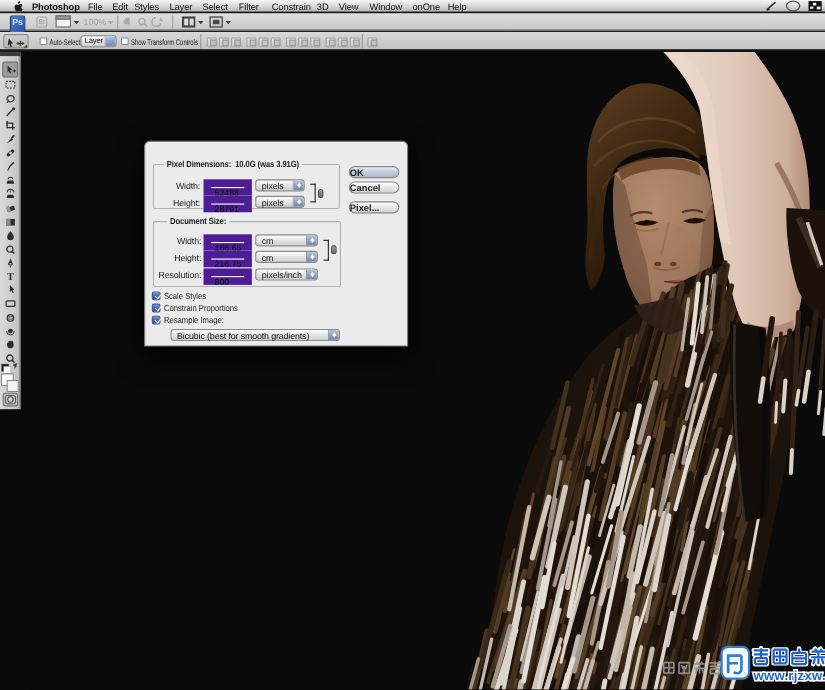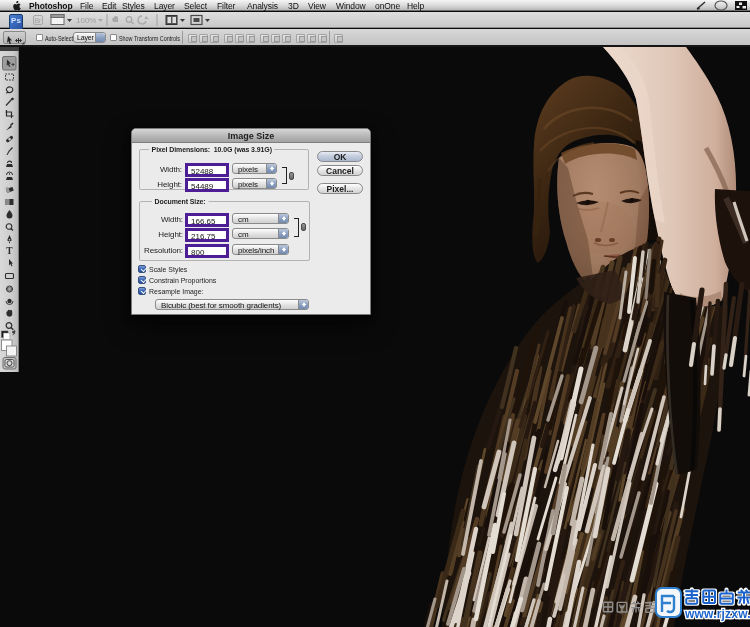--- a/index.html
+++ b/index.html
@@ -11,30 +11,30 @@
 #canvas { position:absolute; left:0; top:47px; width:750px; height:580px; background:#0a0a0a;margin-left:28px; }
 .sep { position:absolute; width:1px; background:#9a9a9a; }
 .alb { position:absolute; top:4.5px; width:9px; height:9px; background:linear-gradient(#e4e4e4,#cccccc); border:1px solid #a2a2a2; border-radius:1px; }
 .alb::after { content:""; position:absolute; left:1.5px; top:1.5px; width:4px; height:4px; border:1px solid #989898; background:#c4c4c4; }
 .cb { position:absolute; width:7px; height:7px; background:#fdfdfd; border:1px solid #8a8a8a; border-radius:1px; }
 #dlg { position:absolute; left:131px; top:128px; width:240px; height:187px; background:#ebebeb; border:1px solid #7a7a7a; border-radius:5px 5px 0 0; box-shadow:0 10px 24px rgba(0,0,0,0.65), 0 2px 6px rgba(0,0,0,0.5); z-index:20; }
 #dlgtitle { position:absolute; left:0; top:0; width:100%; height:14px; background:linear-gradient(#d6d6d6,#bcbcbc 45%,#a2a2a2); border-bottom:1px solid #7e7e7e; border-radius:4px 4px 0 0; text-align:center; font-size:9px; font-weight:bold; color:#222; line-height:14px; }
 .grp { position:absolute; border:1px solid #b2b2b2; border-radius:2px; }
 .grplab { position:absolute; top:-5px; background:#ebebeb; padding:0 3px; font-size:8px; font-weight:bold; color:#1c1c1c; white-space:nowrap; transform:scaleX(0.87); transform-origin:left center; letter-spacing:-0.1px; }
 .lab { position:absolute; font-size:8px; color:#1c1c1c; text-align:right; letter-spacing:-0.1px; }
-.fld { position:absolute; height:14px; width:44px; background:#fff; border:3px solid #4c1d95; font-size:8px; color:#111; padding:1px 0 0 3px; }
+.fld { position:absolute; height:14px; width:44px; background:#fff; border:7px solid #4c1d95; font-size:8px; color:#111; padding:1px 0 0 3px; }
 .dd { position:absolute; height:10.5px; background:linear-gradient(#fdfdfd,#e2e2e2 55%,#cfcfcf); border:1px solid #8a8a8a; border-radius:3px; font-size:8px; color:#111; padding:1px 0 0 5px; letter-spacing:-0.1px; }
 .dd::after { content:""; position:absolute; right:0; top:0; bottom:0; width:9px; background:linear-gradient(#b9c6dc,#8fa3c4 50%,#7289ad); border-left:1px solid #8a8a8a; border-radius:0 2.5px 2.5px 0; }
 .dd i { position:absolute; right:2.5px; z-index:2; width:0; height:0; border-left:2.5px solid transparent; border-right:2.5px solid transparent; }
 .dd i.up { top:2px; border-bottom:3px solid #fff; }
 .dd i.dn { bottom:2px; border-top:3px solid #fff; }
 .acb { position:absolute; width:8px; height:8px; background:linear-gradient(#7f9ed8,#3a64b8 50%,#2a4f9e); border:1px solid #37517e; border-radius:2px; }
 .acb::after { content:""; position:absolute; left:1.5px; top:0.5px; width:4px; height:2.5px; border-left:1.6px solid #fff; border-bottom:1.6px solid #fff; transform:rotate(-50deg); }
 .cblab { position:absolute; font-size:8px; color:#1c1c1c; transform:scaleX(0.87); transform-origin:left center; }
-.btn { position:absolute; left:185px; width:46px; height:11px; background:linear-gradient(#ffffff,#e8e8e8 45%,#d2d2d2); border:1px solid #888; border-radius:5.5px; font-size:8.5px; font-weight:bold; color:#1c1c1c; text-align:center; line-height:10px; }
+.btn { position:absolute; left:185px; width:46px; height:11px; background:linear-gradient(#ffffff,#e8e8e8 45%,#d2d2d2); border:1px solid #888; border-radius:5.5px; font-size:8.5px; font-weight:bold; color:#1c1c1c; text-align:left; line-height:10px; }
 #okbtn { background:linear-gradient(#e8ecf4,#c5cede 45%,#aab8cf); }
 .brk { position:absolute; border:1.6px solid #222; border-left:none; width:5px; }
 .chain { position:absolute; width:5px; height:8px; background:linear-gradient(#999,#666); border:1px solid #4a4a4a; border-radius:2px; }
 </style></head>
 <body>
 <div id="canvas">
 <svg width="750" height="580" viewBox="0 47 750 580" style="position:absolute;left:0;top:0;display:block">
 <defs>
  <radialGradient id="faceg" cx="0.42" cy="0.3" r="0.85">
    <stop offset="0" stop-color="#b48c72"></stop>
@@ -603,21 +603,21 @@
   <svg width="9" height="10" viewBox="0 0 9 10" style="position:absolute;left:12px;top:0.5px">
       <path d="M6.4,0.3 C6.5,1.1 6,1.9 5.3,2.2 C4.7,2.5 4.2,2.2 4.2,1.6 C4.2,0.9 4.9,0.2 5.6,0.1 Z M6.8,2.6 C7.4,2.6 8.1,3 8.5,3.6 C7.8,4.1 7.4,4.7 7.5,5.6 C7.5,6.5 8,7.1 8.7,7.4 C8.3,8.4 7.6,9.4 6.8,9.5 C6.2,9.5 5.9,9.1 5.2,9.1 C4.4,9.1 4.2,9.5 3.6,9.5 C2.7,9.5 1.6,8 1.3,6.3 C1,4.6 1.7,3.3 2.9,3.1 C3.5,3 4.1,3.5 4.6,3.5 C5.1,3.5 5.9,2.6 6.8,2.6 Z" fill="#1a1a1a"></path>
     </svg>
   <span style="left:29px;font-weight:bold">Photoshop</span>
   <span style="left:80px">File</span>
     <span style="left:102px">Edit</span>
   <span style="left:122px">Styles</span>
     <span style="left:154px">Layer</span>
   <span style="left:184px">Select</span>
     <span style="left:217px">Filter</span>
-  <span style="left:247px">Analysis</span>
+  <span style="left:247px">Constrain</span>
     <span style="left:288px">3D</span>
   <span style="left:308px">View</span>
     <span style="left:336px">Window</span>
   <span style="left:375px">onOne</span>
     <span style="left:407px">Help</span>
   <svg width="55" height="11" viewBox="0 0 55 11" style="position:absolute;left:694px;top:0">
     <g stroke="#2a2a2a" fill="none" stroke-width="1.4">
         <path d="M4,8 L11,2"></path>
         <path d="M3,9 l2.5,-1" stroke-width="2"></path>
       </g>
@@ -777,28 +777,27 @@
 <path d="M12,285 l3,-1.5 -0.5,3 Z M12.5,288 a3,3 0 0 0 2,-2" fill="#333" stroke="#333" stroke-width="0.7"></path>
 <rect x="1.5" y="293" width="10.5" height="10.5" fill="#fdfdfd" stroke="#777" stroke-width="0.8"></rect>
 <rect x="6.5" y="299" width="10" height="10" fill="#f4f4f4" stroke="#777" stroke-width="0.8"></rect>
 <rect x="3" y="310.5" width="13" height="11.5" rx="2" fill="#c4c4c4" stroke="#6e6e6e"></rect>
 <rect x="5" y="312.5" width="9" height="7.5" rx="1.5" fill="#d8d8d8" stroke="#555"></rect>
 <circle cx="9.5" cy="316.2" r="2.5" fill="none" stroke="#444" stroke-width="1"></circle>
 </svg>
   </div>
 
 <div id="dlg">
-  <div id="dlgtitle">Image Size</div>
   <div class="grp" style="left:7px;top:20px;width:170px;height:41px">
     <div class="grplab" style="left:9px">Pixel Dimensions:&nbsp; 10.0G (was 3.91G)</div>
     <div class="lab" style="left:0px;top:15px;width:42px">Width:</div>
     <div class="fld" style="left:45px;top:13px">52488</div>
     <div class="dd" style="left:92px;top:13px;width:45px">pixels<i class="up"></i><i class="dn"></i></div>
     <div class="lab" style="left:0px;top:30px;width:42px">Height:</div>
-    <div class="fld" style="left:45px;top:28px">54489</div>
+    <div class="fld" style="left:45px;top:28px">28791</div>
     <div class="dd" style="left:92px;top:28px;width:45px">pixels<i class="up"></i><i class="dn"></i></div>
     <div class="brk" style="left:142px;top:17px;height:17px"></div>
     <div class="chain" style="left:149px;top:22px"></div>
   </div>
   <div class="grp" style="left:7px;top:72px;width:171px;height:60px">
     <div class="grplab" style="left:12px">Document Size:</div>
     <div class="lab" style="left:3px;top:13px;width:40px">Width:</div>
     <div class="fld" style="left:45px;top:11px">166.65</div>
     <div class="dd" style="left:92px;top:11px;width:57px">cm<i class="up"></i><i class="dn"></i></div>
     <div class="lab" style="left:3px;top:28px;width:40px">Height:</div>

